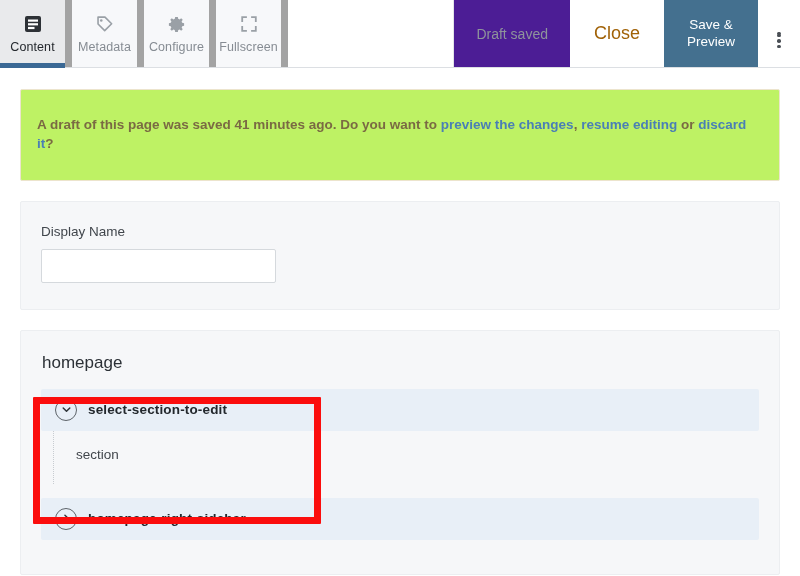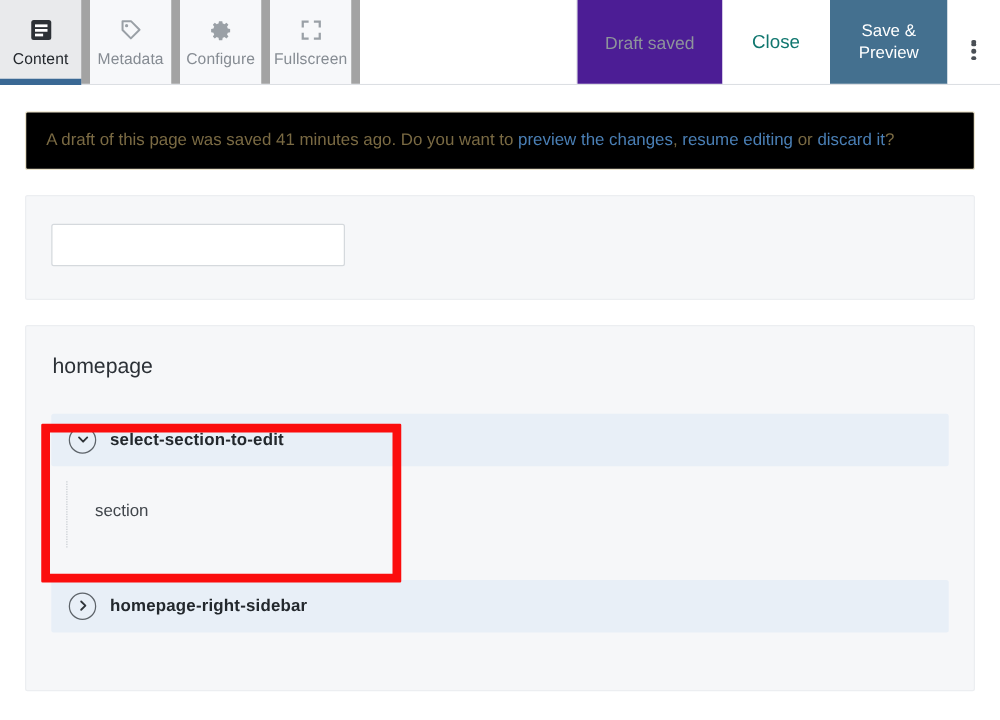--- a/index.html
+++ b/index.html
@@ -67,22 +67,22 @@
   .draft-status {
     display: flex; align-items: center;
     padding: 0 22px;
     font-size: 14px;
     color: #8e949b;
     background: #4c1d95;
   }
   .close-btn {
     display: flex; align-items: center;
     padding: 0 24px;
-    font-size: 15px;
-    color: #0f766e;
+    font-size: 18px;
+    color: #a16207;
     background: #fff;
     cursor: pointer;
   }
   .save-btn {
     width: 94px;
     background: #44708f;
     color: #ffffff;
     font-size: 13.5px;
     font-weight: normal;
     line-height: 1.25;
@@ -105,27 +105,28 @@
     width: 3.5px; height: 3.5px;
     background: #4a4f55;
     border-radius: 50%;
     margin: 2px 0;
   }
   .kebab-dots { display: flex; flex-direction: column; align-items: center; }
 
   
   .banner {
     margin: 21px 20px 0 20px;
-    background: #000000;
+    background: #bef264;
     border: 1px solid #ece4cd;
     border-radius: 2px;
-    padding: 13px 16px;
+    padding: 26px 16px;
     font-size: 13.5px;
     color: #7a6a43;
     line-height: 1.4;
+    font-weight: bold;
   }
   .banner a {
     color: #4a7fb5;
     text-decoration: none;
     cursor: pointer;
   }
 
   
   .panel {
     margin: 20px 20px 0 20px;
@@ -158,21 +159,21 @@
     font-size: 17px;
     color: #2b3036;
     font-weight: normal;
     padding: 4px 0 16px 21px;
     margin: 0;
   }
 
   .accordion-group { position: relative; }
 
   .accordion-header {
-    margin: 12px 20px;
+    margin: 0 20px;
     background: #e8eff7;
     border-radius: 2px;
     height: 42px;
     display: flex;
     align-items: center;
     gap: 11px;
     padding: 0 14px;
     cursor: pointer;
   }
   .chev-circle {
@@ -308,20 +309,21 @@
           <span></span>
           <span></span>
       </span>
     </div>
   </div>
 </div>
 
 <div class="banner"><span>A draft of this page was saved 41 minutes ago. Do you want to </span><a>preview the changes</a><span>, </span><a>resume editing</a><span> or </span><a>discard it</a><span>?</span></div>
 
 <div class="panel panel-display">
+  <div class="field-label">Display Name</div>
   <input class="text-input" type="text" placeholder="" style="">
 </div>
 
 <div class="panel panel-sections">
   <h2 class="panel-title">homepage</h2>
 
   <div class="accordion-group">
 
     <div class="highlight-box"></div>
 

